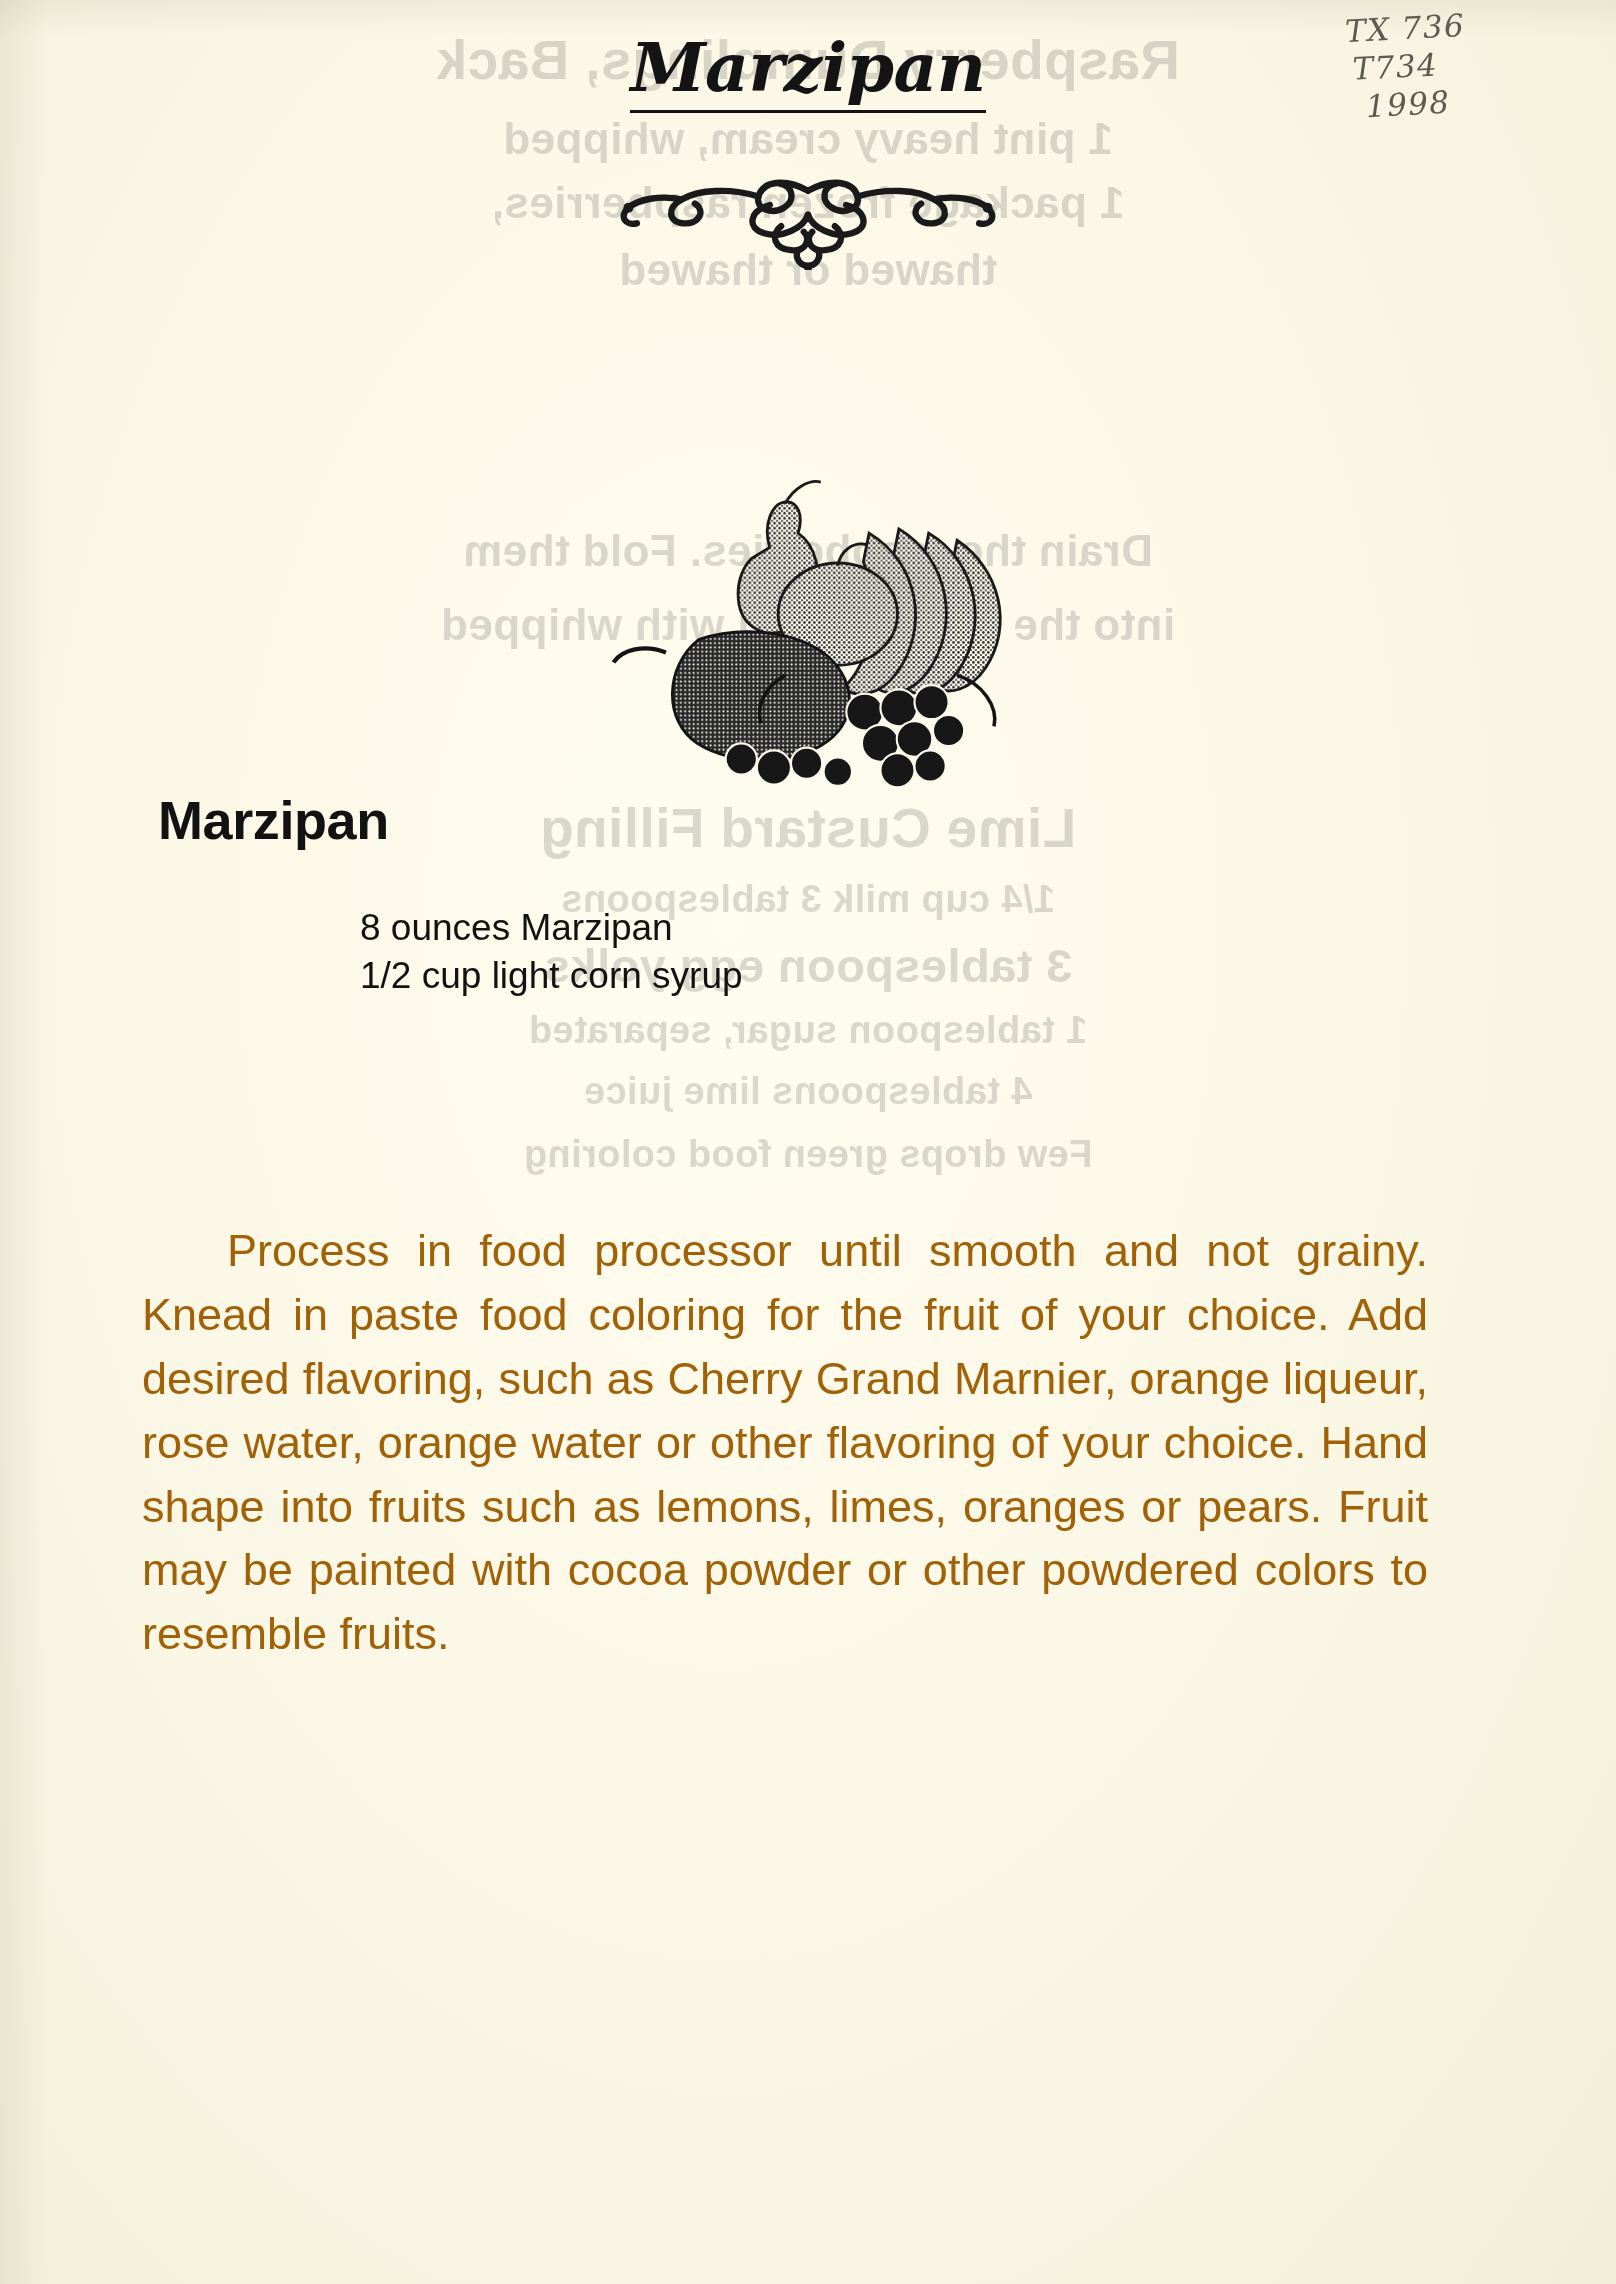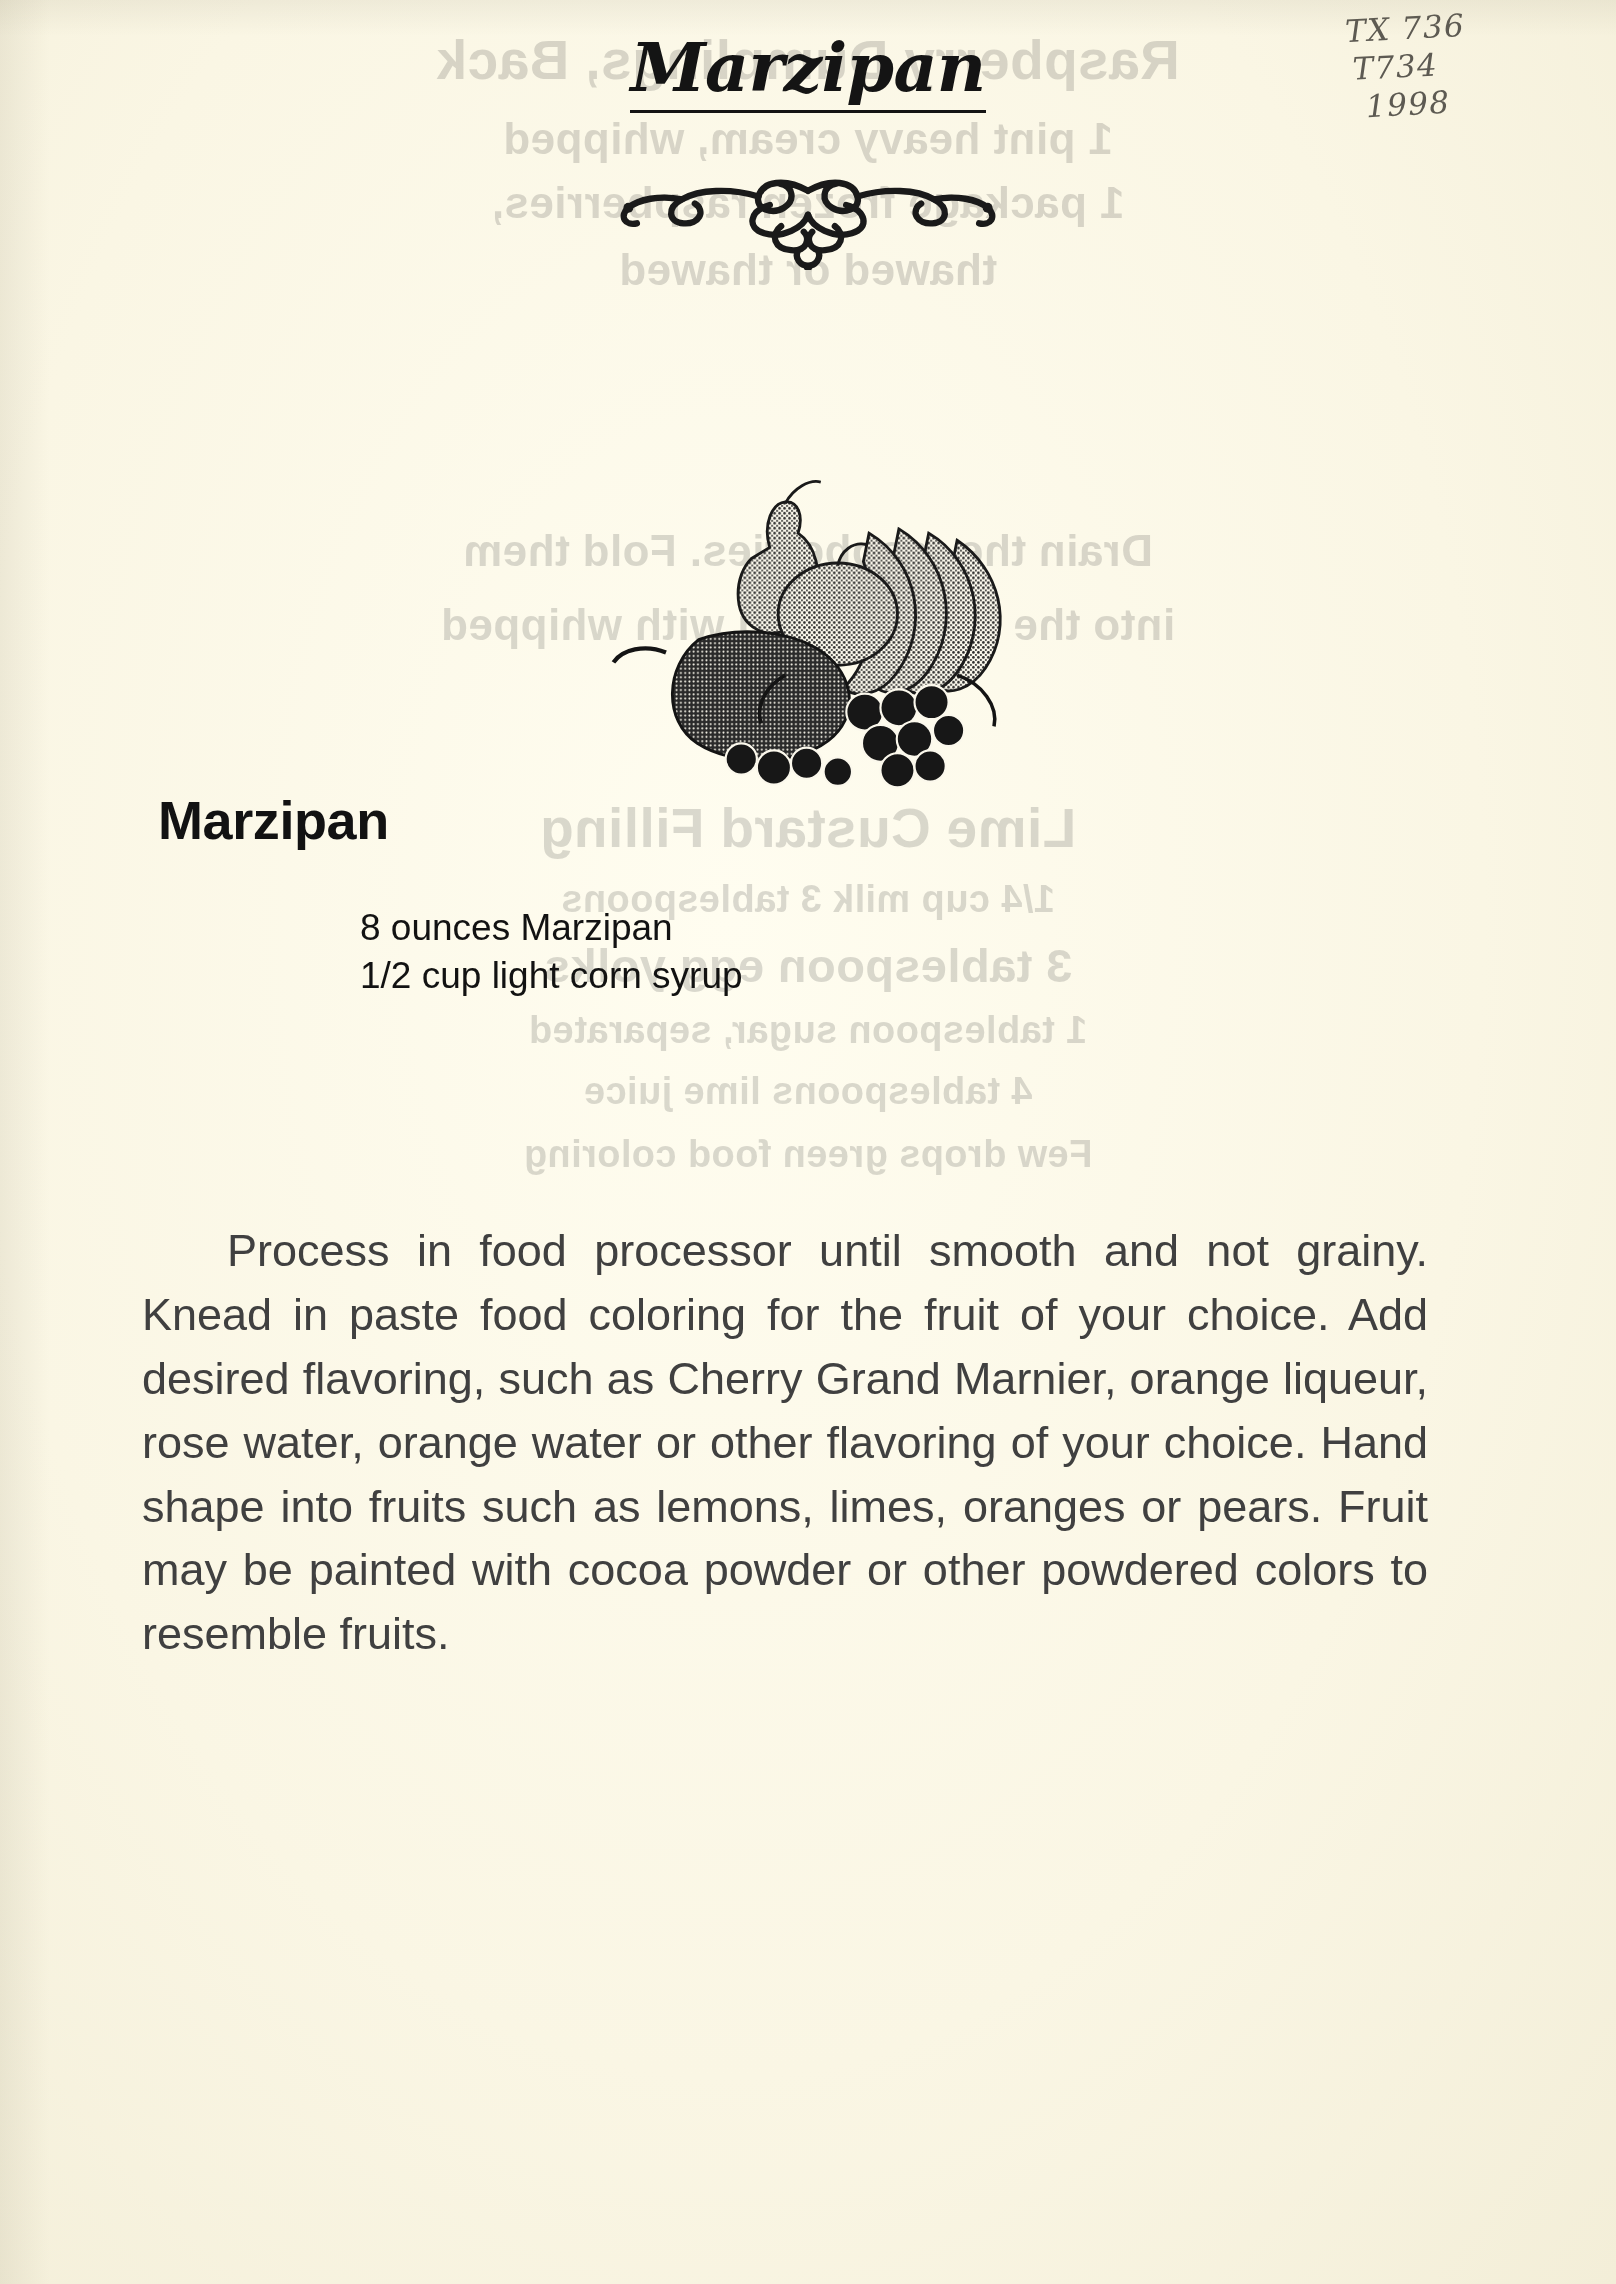--- a/index.html
+++ b/index.html
@@ -135,21 +135,21 @@
   .ingredients div { white-space: nowrap; }
 
   
   .instructions {
     position: absolute;
     top: 1219px;
     left: 142px;
     width: 1286px;
     font-size: 45px;
     line-height: 1.42;
-    color: #404040;
+    color: #a16207;
     text-align: justify;
     text-indent: 85px;
     hyphens: none;
   }
 </style>
 </head>
 <body>
 
 <div class="page">
 

